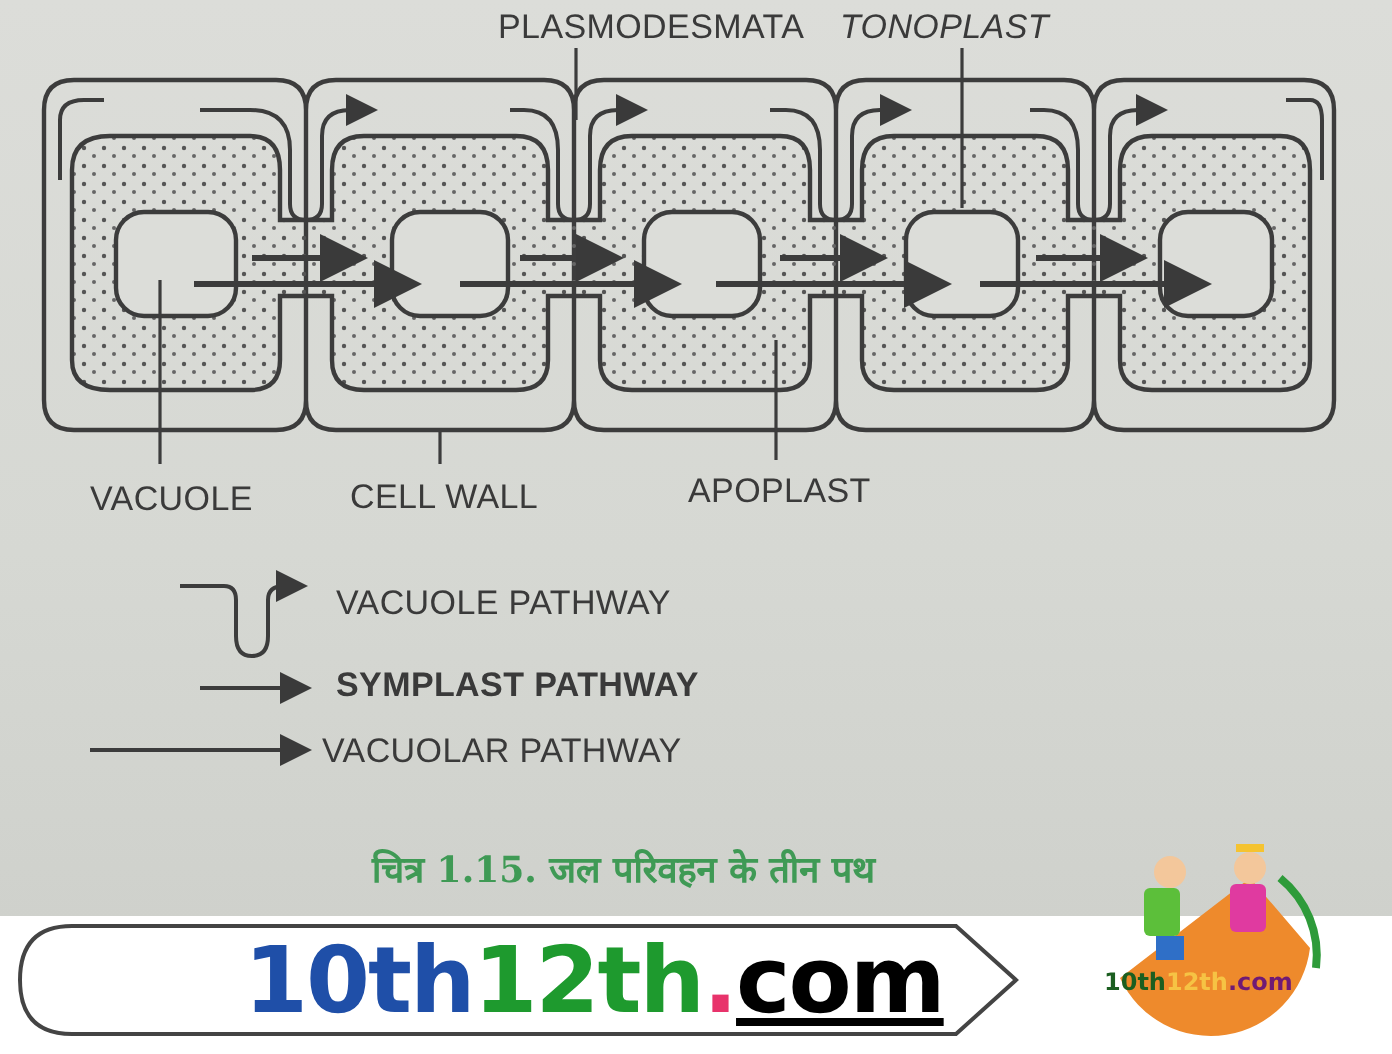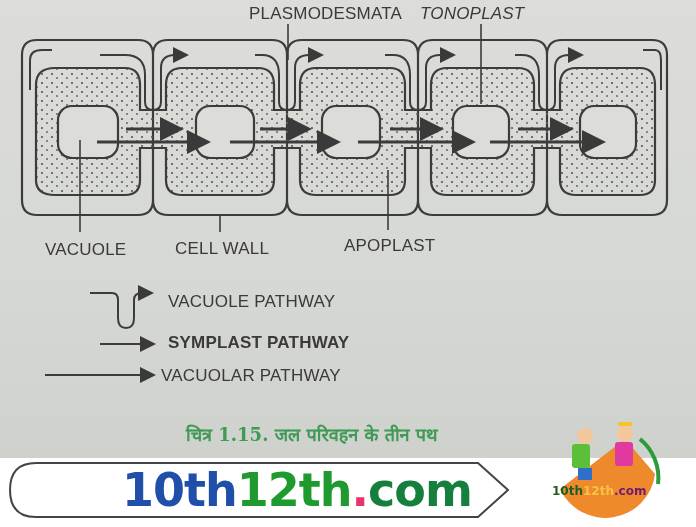--- a/index.html
+++ b/index.html
@@ -11,21 +11,21 @@
   .lbl { position:absolute; color:#3a3a3a; font-size:17px; letter-spacing:0.2px; white-space:nowrap; }
   .caption { position:absolute; left:186px; top:422px; color:#3f9a55;
              font-family:"DejaVu Serif", serif; font-size:18px; font-weight:bold; white-space:nowrap; }
   .banner { position:absolute; left:0; top:458px; width:696px; height:69px; background:#ffffff; }
   .pill { position:absolute; left:8px; top:461px; width:505px; height:58px; }
   .brand { position:absolute; left:122px; top:462px; font-family:"DejaVu Sans", sans-serif;
            font-weight:bold; font-size:46px; letter-spacing:-1px; white-space:nowrap; line-height:56px; }
   .b-blue { color:#1f4fa8; }
   .b-green { color:#1e9a2e; }
   .b-pink { color:#e8336b; }
-  .b-cyan { color:#15803d; }
+  .b-cyan { color:#000000;text-decoration:underline; }
   .logo { position:absolute; left:540px; top:414px; width:130px; height:113px; }
   .logo-text { position:absolute; left:552px; top:484px; font-family:"DejaVu Sans", sans-serif;
                font-weight:bold; font-size:12px; white-space:nowrap; }
 </style>
 </head>
 <body>
 
 <div class="page"></div>
 
 <svg class="diagram" width="696" height="460" viewBox="0 0 696 460">

